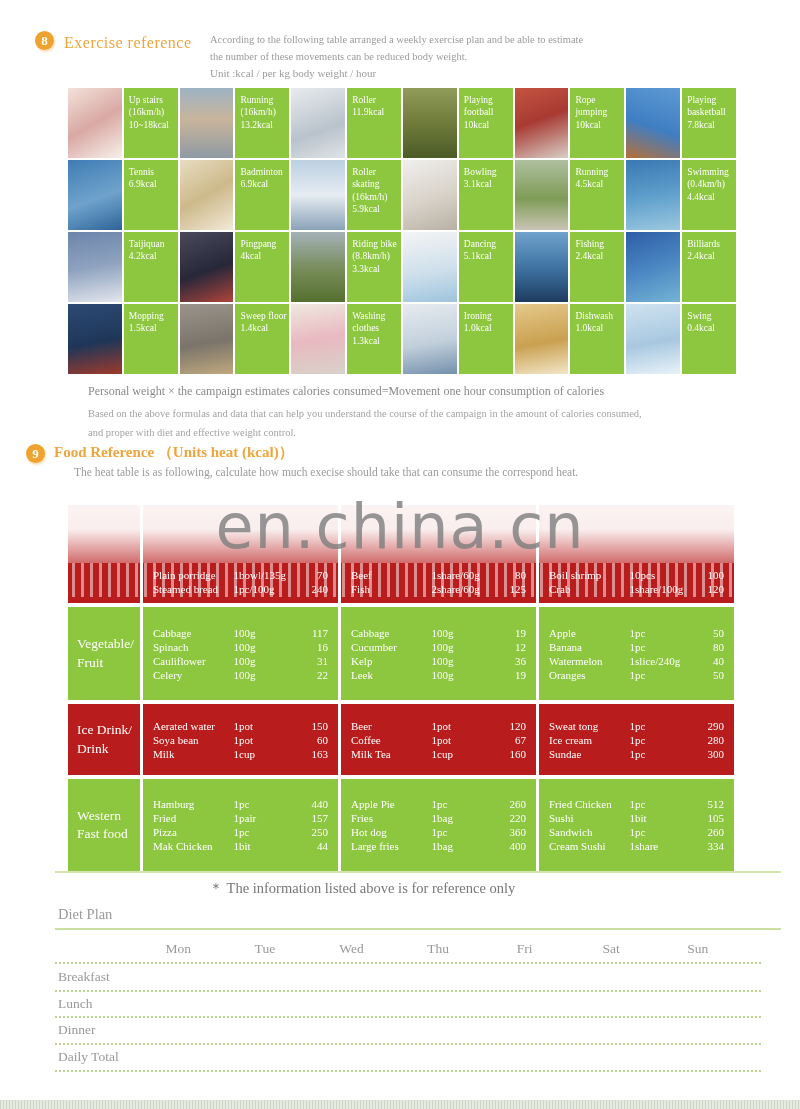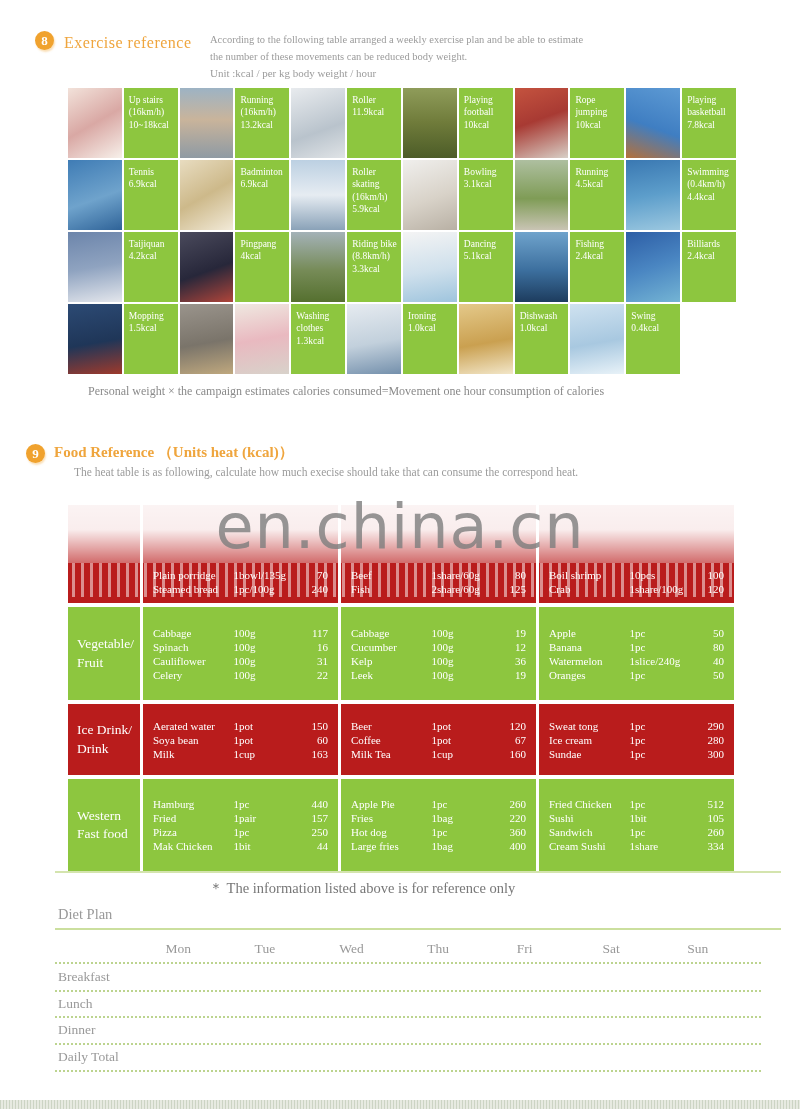--- a/index.html
+++ b/index.html
@@ -159,36 +159,40 @@
       <div class="el">Fishing
 2.4kcal</div>
     <div class="ei p36"></div>
       <div class="el">Billiards
 2.4kcal</div>
 
     <div class="ei p41"></div>
       <div class="el">Mopping
 1.5kcal</div>
     <div class="ei p42"></div>
+      <div class="el">Sweep floor
+1.4kcal</div>
     <div class="ei p43"></div>
       <div class="el">Washing
 clothes
 1.3kcal</div>
     <div class="ei p44"></div>
       <div class="el">Ironing
 1.0kcal</div>
     <div class="ei p45"></div>
       <div class="el">Dishwash
 1.0kcal</div>
     <div class="ei p46"></div>
       <div class="el">Swing
 0.4kcal</div>
   </div>
 
   <div class="formula">Personal weight × the campaign estimates calories consumed=Movement one hour consumption of calories</div>
+  <div class="fnote">Based on the above formulas and data that can help you understand the course of the campaign in the amount of calories consumed,
+and proper with diet and effective weight control.</div>
 
   <div class="badge" id="b9">9</div>
   <div class="h9">Food Reference （Units heat (kcal)）</div>
   <div class="sub9">The heat table is as following, calculate how much execise should take that can consume the correspond heat.</div>
 
   <div class="ftable">
 
     <div class="fsec s1">
       <div class="fcat oc"></div>
       <div class="fgroup oc">

